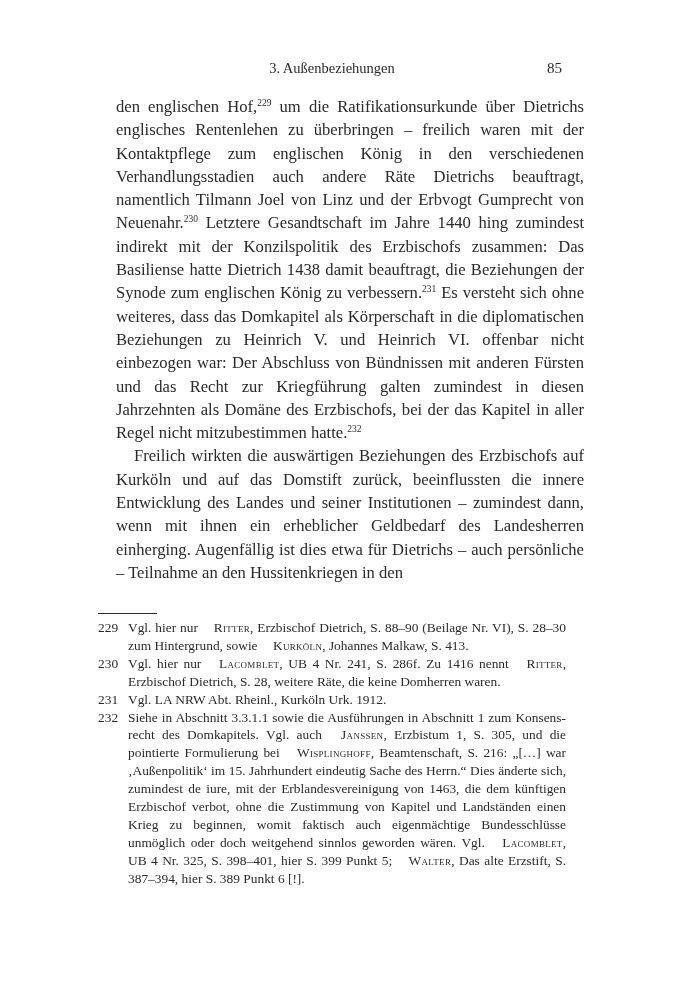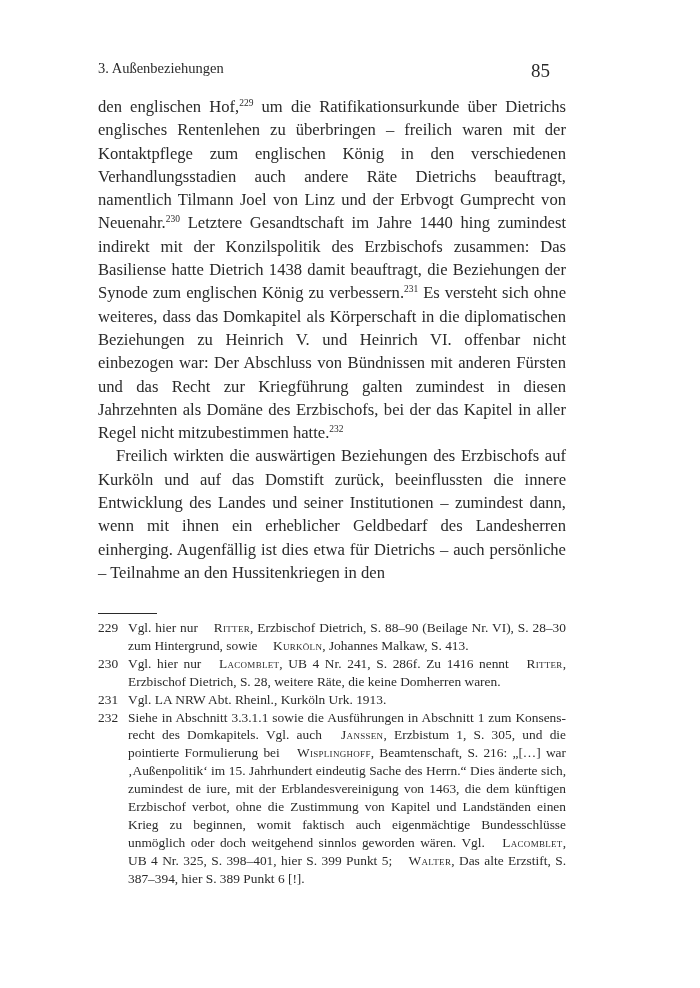--- a/index.html
+++ b/index.html
@@ -26,30 +26,31 @@
       top: 60px;
       left: 0;
       width: 468px;
       height: 20px;
       font-size: 14.5px;
     }
     .running-title {
       position: absolute;
       left: 0;
       width: 468px;
+      text-align: center;
     }
     .page-number {
       position: absolute;
-      right: 16px;
-      font-size: 19px;
+      right: 4px;
+      font-size: 15px;
     }
     .body-text {
       position: absolute;
       top: 95px;
-      left: 0;
+      left: 18px;
       width: 468px;
       font-size: 16.6px;
       line-height: 23.3px;
       text-align: justify;
       hyphens: manual;
     }
     .body-text p {
       margin: 0;
     }
     .body-text p.indent {
@@ -112,20 +113,20 @@
     <div class="footnote">
       <span class="fn-num">229</span>
       <span class="fn-text">Vgl. hier nur <span class="sc">Ritter</span>, Erzbischof Dietrich, S. 88–90 (Beilage Nr. VI), S. 28–30 zum Hintergrund, sowie <span class="sc">Kurköln</span>, Johannes Malkaw, S. 413.</span>
     </div>
     <div class="footnote">
       <span class="fn-num">230</span>
       <span class="fn-text">Vgl. hier nur <span class="sc">Lacomblet</span>, UB 4 Nr. 241, S. 286f. Zu 1416 nennt <span class="sc">Ritter</span>, Erzbi­schof Dietrich, S. 28, weitere Räte, die keine Domherren waren.</span>
     </div>
     <div class="footnote">
       <span class="fn-num">231</span>
-      <span class="fn-text">Vgl. LA NRW Abt. Rheinl., Kurköln Urk. 1913.</span>
+      <span class="fn-text">Vgl. LA NRW Abt. Rheinl., Kurköln Urk. 1912.</span>
     </div>
     <div class="footnote">
       <span class="fn-num">232</span>
       <span class="fn-text">Siehe in Abschnitt 3.3.1.1 sowie die Ausführungen in Abschnitt 1 zum Konsens­recht des Domkapitels. Vgl. auch <span class="sc">Janssen</span>, Erzbistum 1, S. 305, und die pointierte Formulierung bei <span class="sc">Wisplinghoff</span>, Beamtenschaft, S. 216: „[…] war ‚Außenpolitik‘ im 15. Jahrhundert eindeutig Sache des Herrn.“ Dies änderte sich, zumindest de iure, mit der Erblandesvereinigung von 1463, die dem künftigen Erzbischof ver­bot, ohne die Zustimmung von Kapitel und Landständen einen Krieg zu beginnen, womit faktisch auch eigenmächtige Bundesschlüsse unmöglich oder doch weitge­hend sinnlos geworden wären. Vgl. <span class="sc">Lacomblet</span>, UB 4 Nr. 325, S. 398–401, hier S. 399 Punkt 5; <span class="sc">Walter</span>, Das alte Erzstift, S. 387–394, hier S. 389 Punkt 6 [!].</span>
     </div>
   </div>
 </div>
 
 </body></html>

